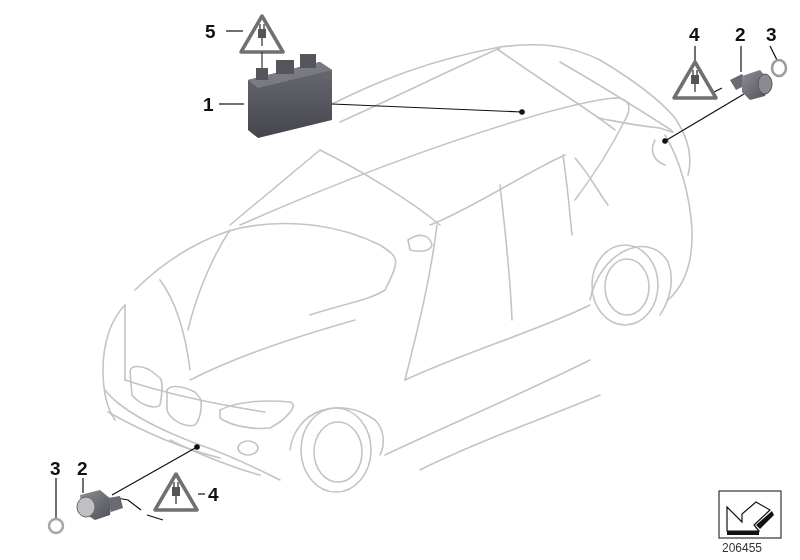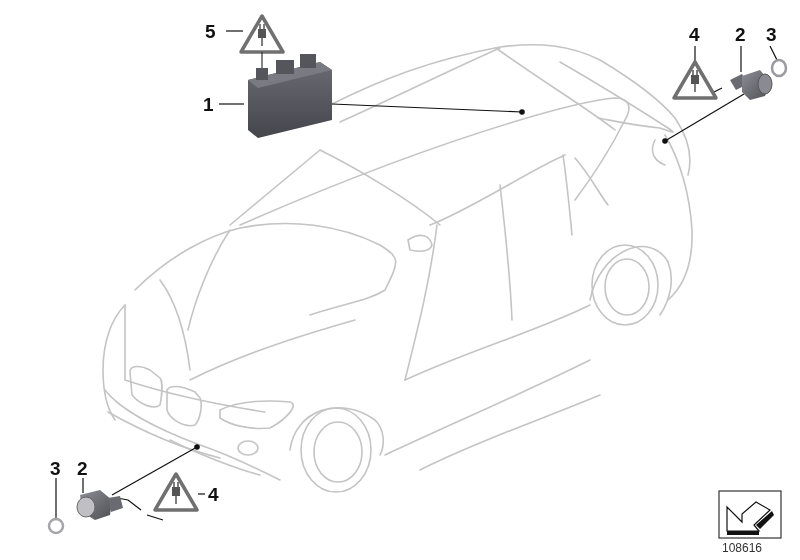--- a/index.html
+++ b/index.html
@@ -160,13 +160,13 @@
 
 <div class="callout" style="left:205px;top:22px;">5</div>
 <div class="callout" style="left:203px;top:95px;">1</div>
 <div class="callout" style="left:689px;top:25px;">4</div>
 <div class="callout" style="left:735px;top:25px;">2</div>
 <div class="callout" style="left:766px;top:25px;">3</div>
 <div class="callout" style="left:50px;top:459px;">3</div>
 <div class="callout" style="left:77px;top:459px;">2</div>
 <div class="callout" style="left:208px;top:485px;">4</div>
 
-<div class="diagram-id">108616</div>
+<div class="diagram-id">206455</div>
 
 </body></html>

